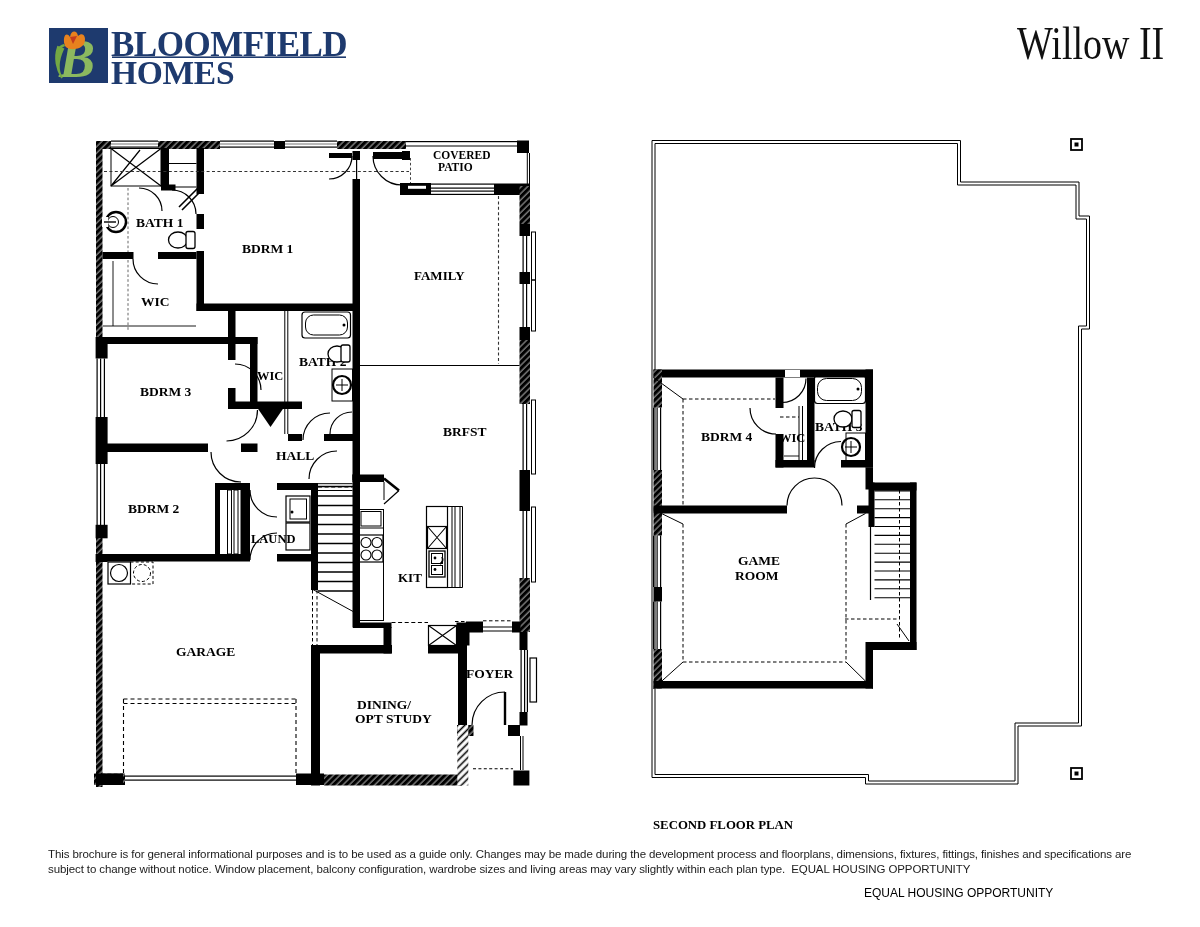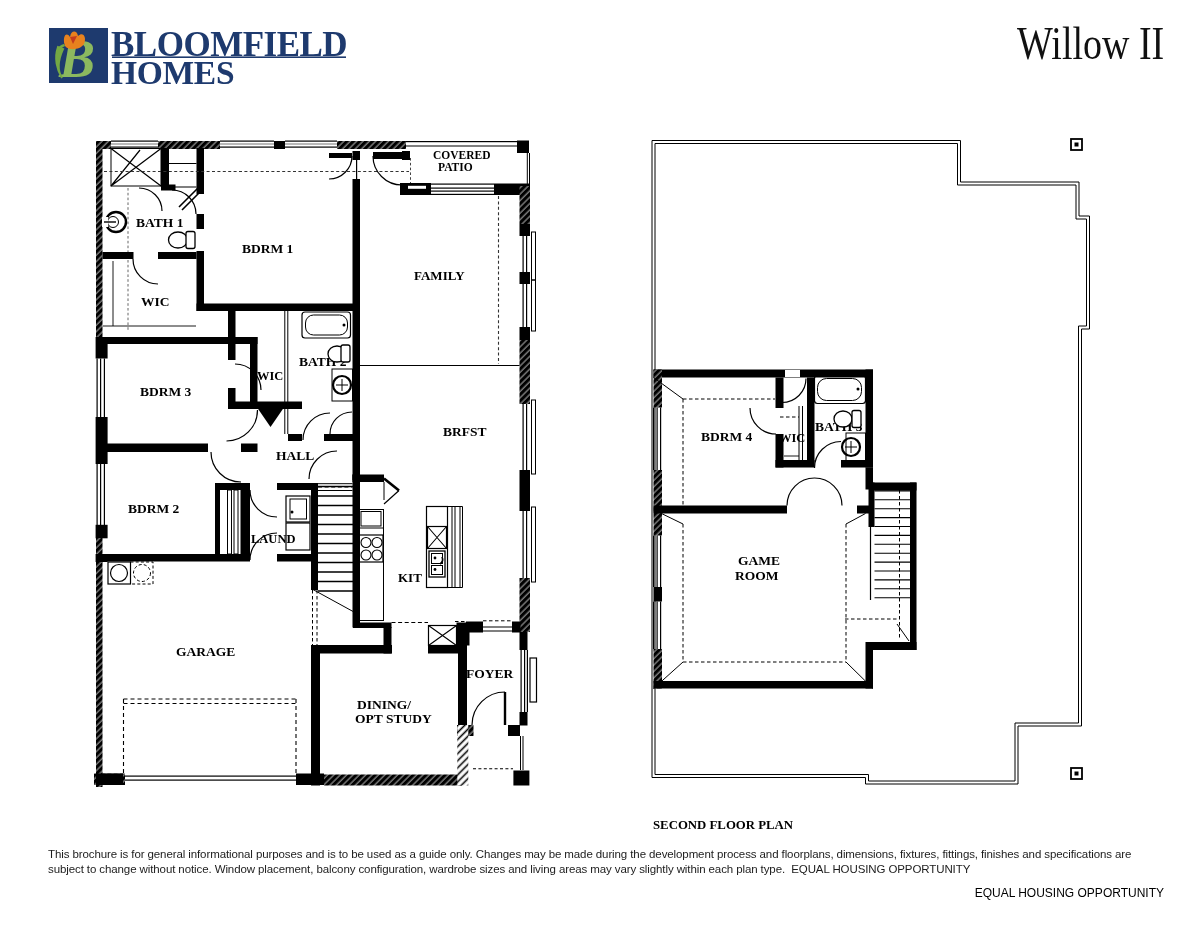--- a/index.html
+++ b/index.html
@@ -640,14 +640,14 @@
 </g>
 
 <g>
   <text x="653" y="829" font-size="12.8" letter-spacing="0">SECOND FLOOR PLAN</text>
 </g>
 </svg>
 
 
 <div style="position:absolute;left:48px;top:847px;width:1140px;font-size:11.5px;letter-spacing:-0.1px;line-height:15.2px;color:#1c1c1c;white-space:nowrap;">This brochure is for general informational purposes and is to be used as a guide only. Changes may be made during the development process and floorplans, dimensions, fixtures, fittings, finishes and specifications are<br>subject to change without notice. Window placement, balcony configuration, wardrobe sizes and living areas may vary slightly within each plan type.&nbsp; EQUAL HOUSING OPPORTUNITY</div>
 
-<div style="position:absolute;left:864px;top:886px;width:300px;font-size:12px;color:#000;text-align:right;">EQUAL HOUSING OPPORTUNITY</div>
+<div style="position:absolute;left:864px;top:886px;width:300px;font-size:12px;color:#000;">EQUAL HOUSING OPPORTUNITY</div>
 </div>
 
 </body></html>

